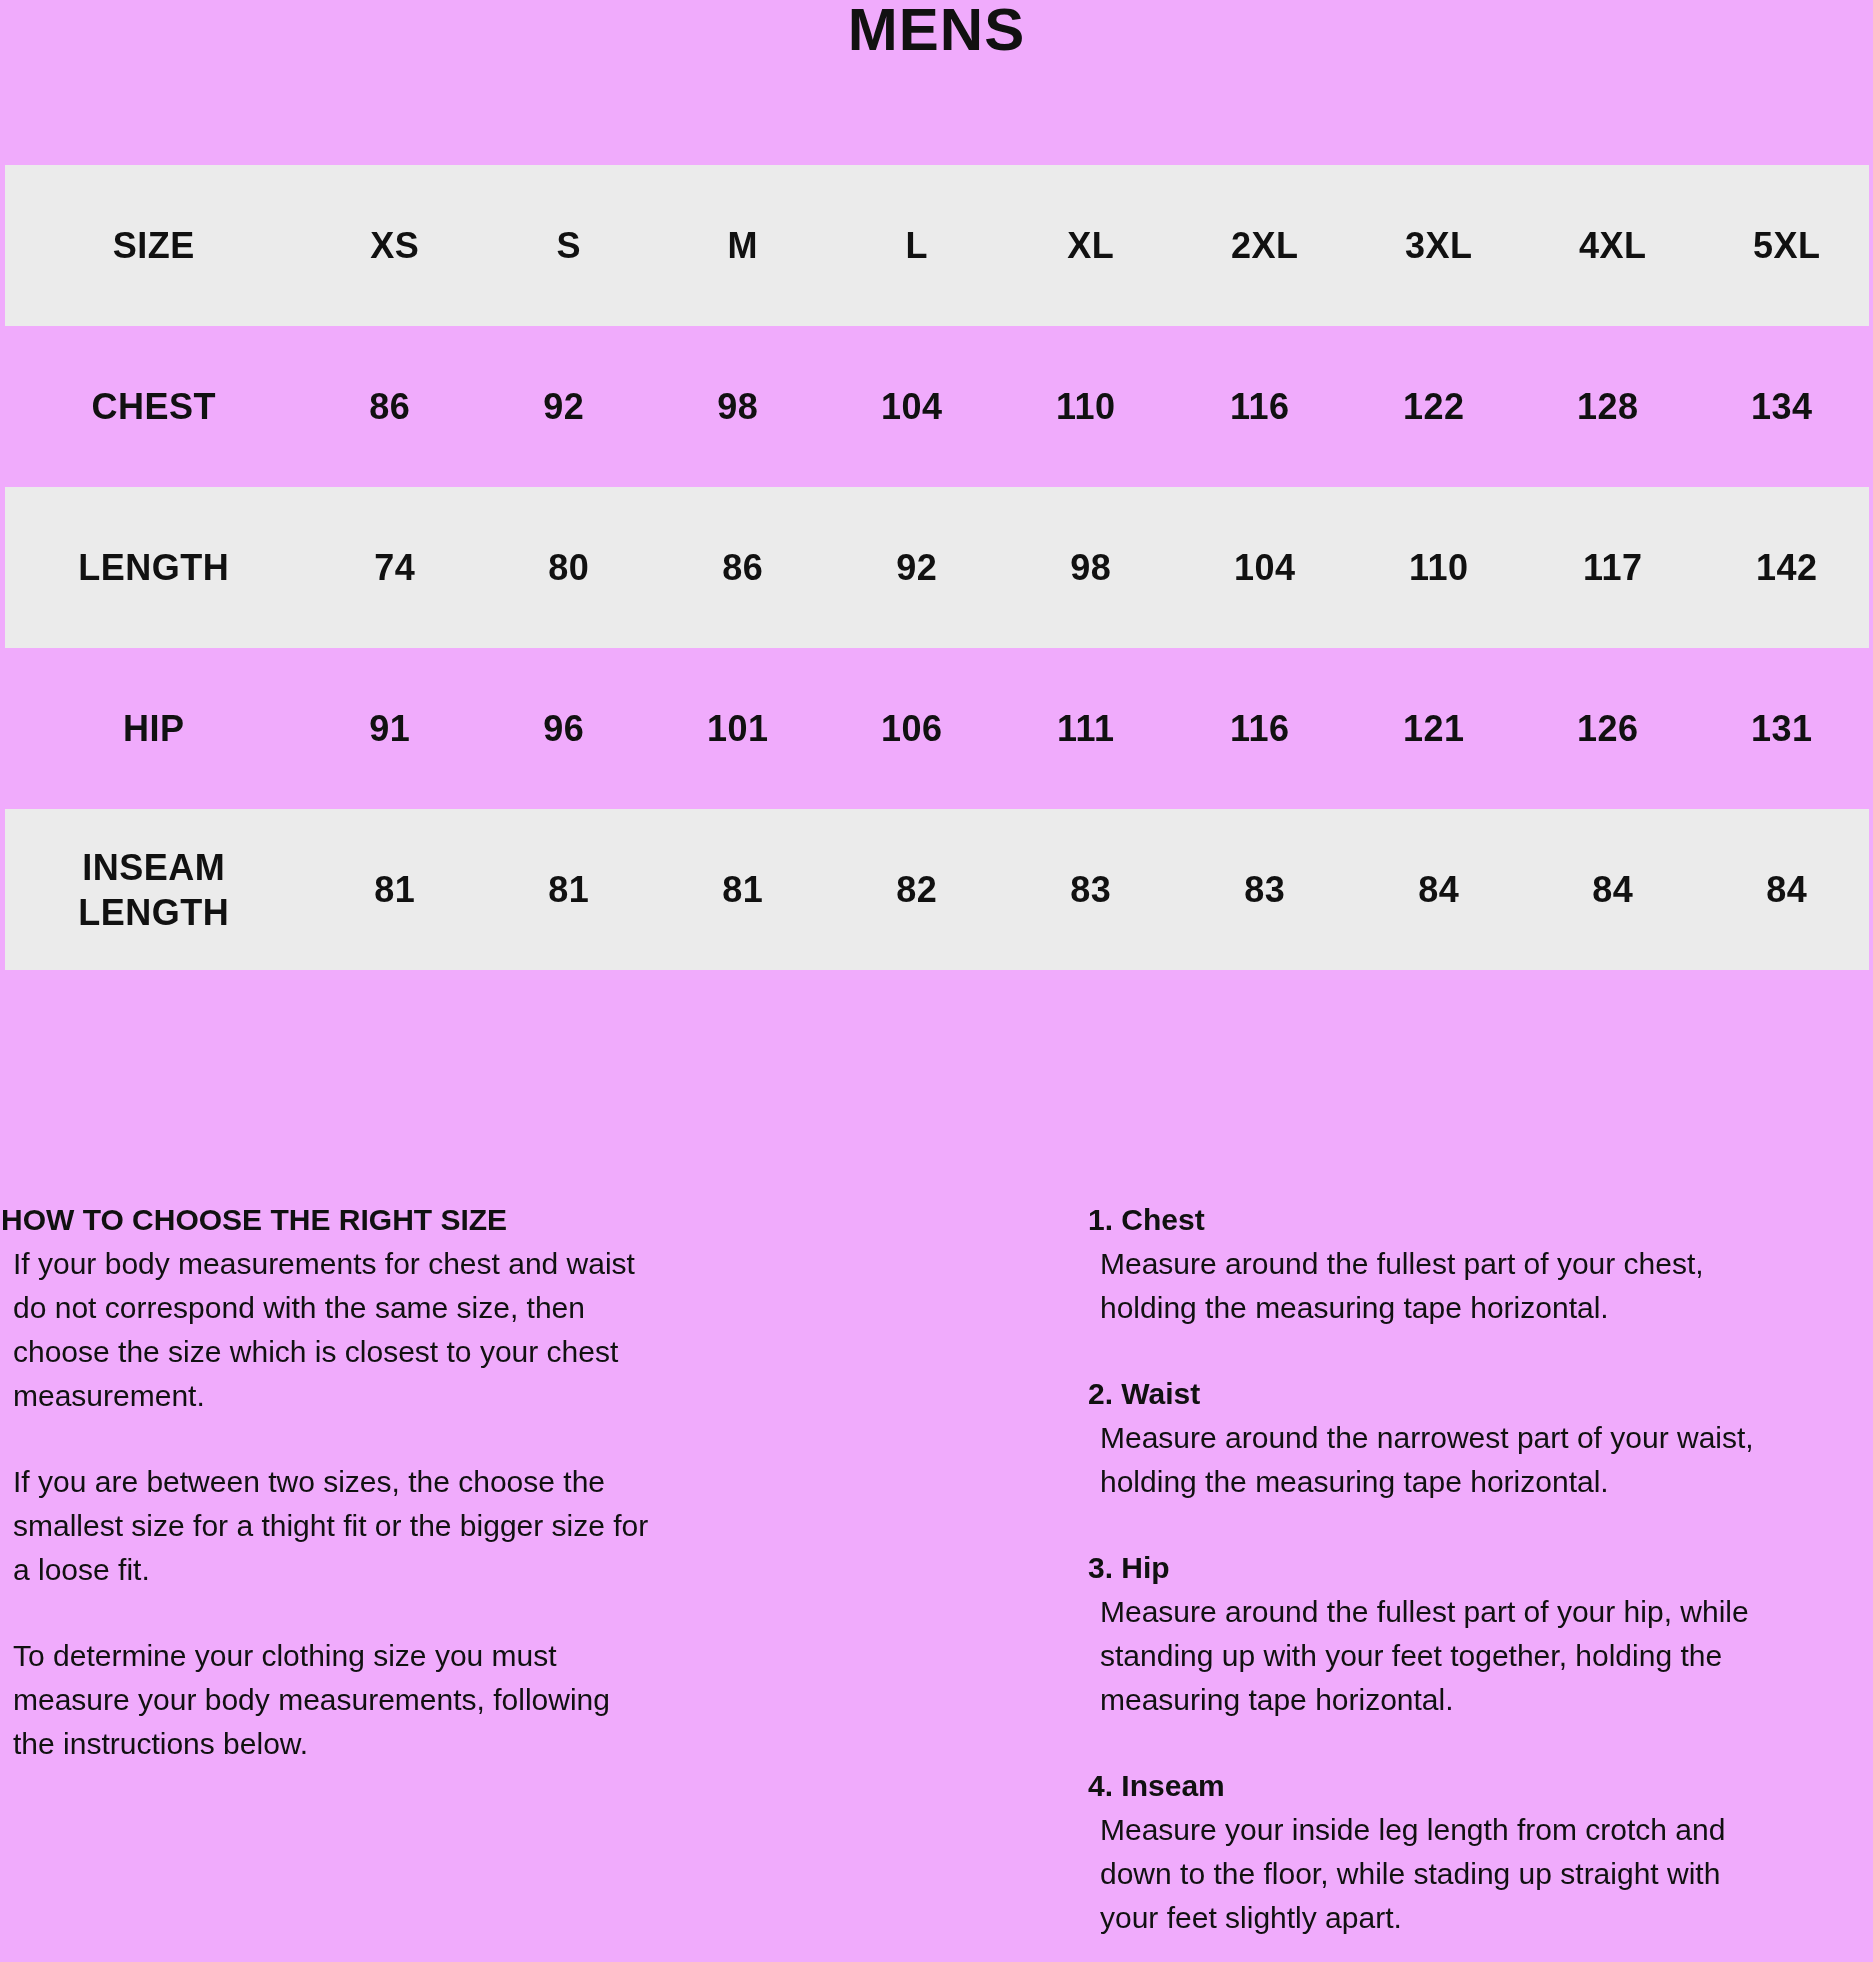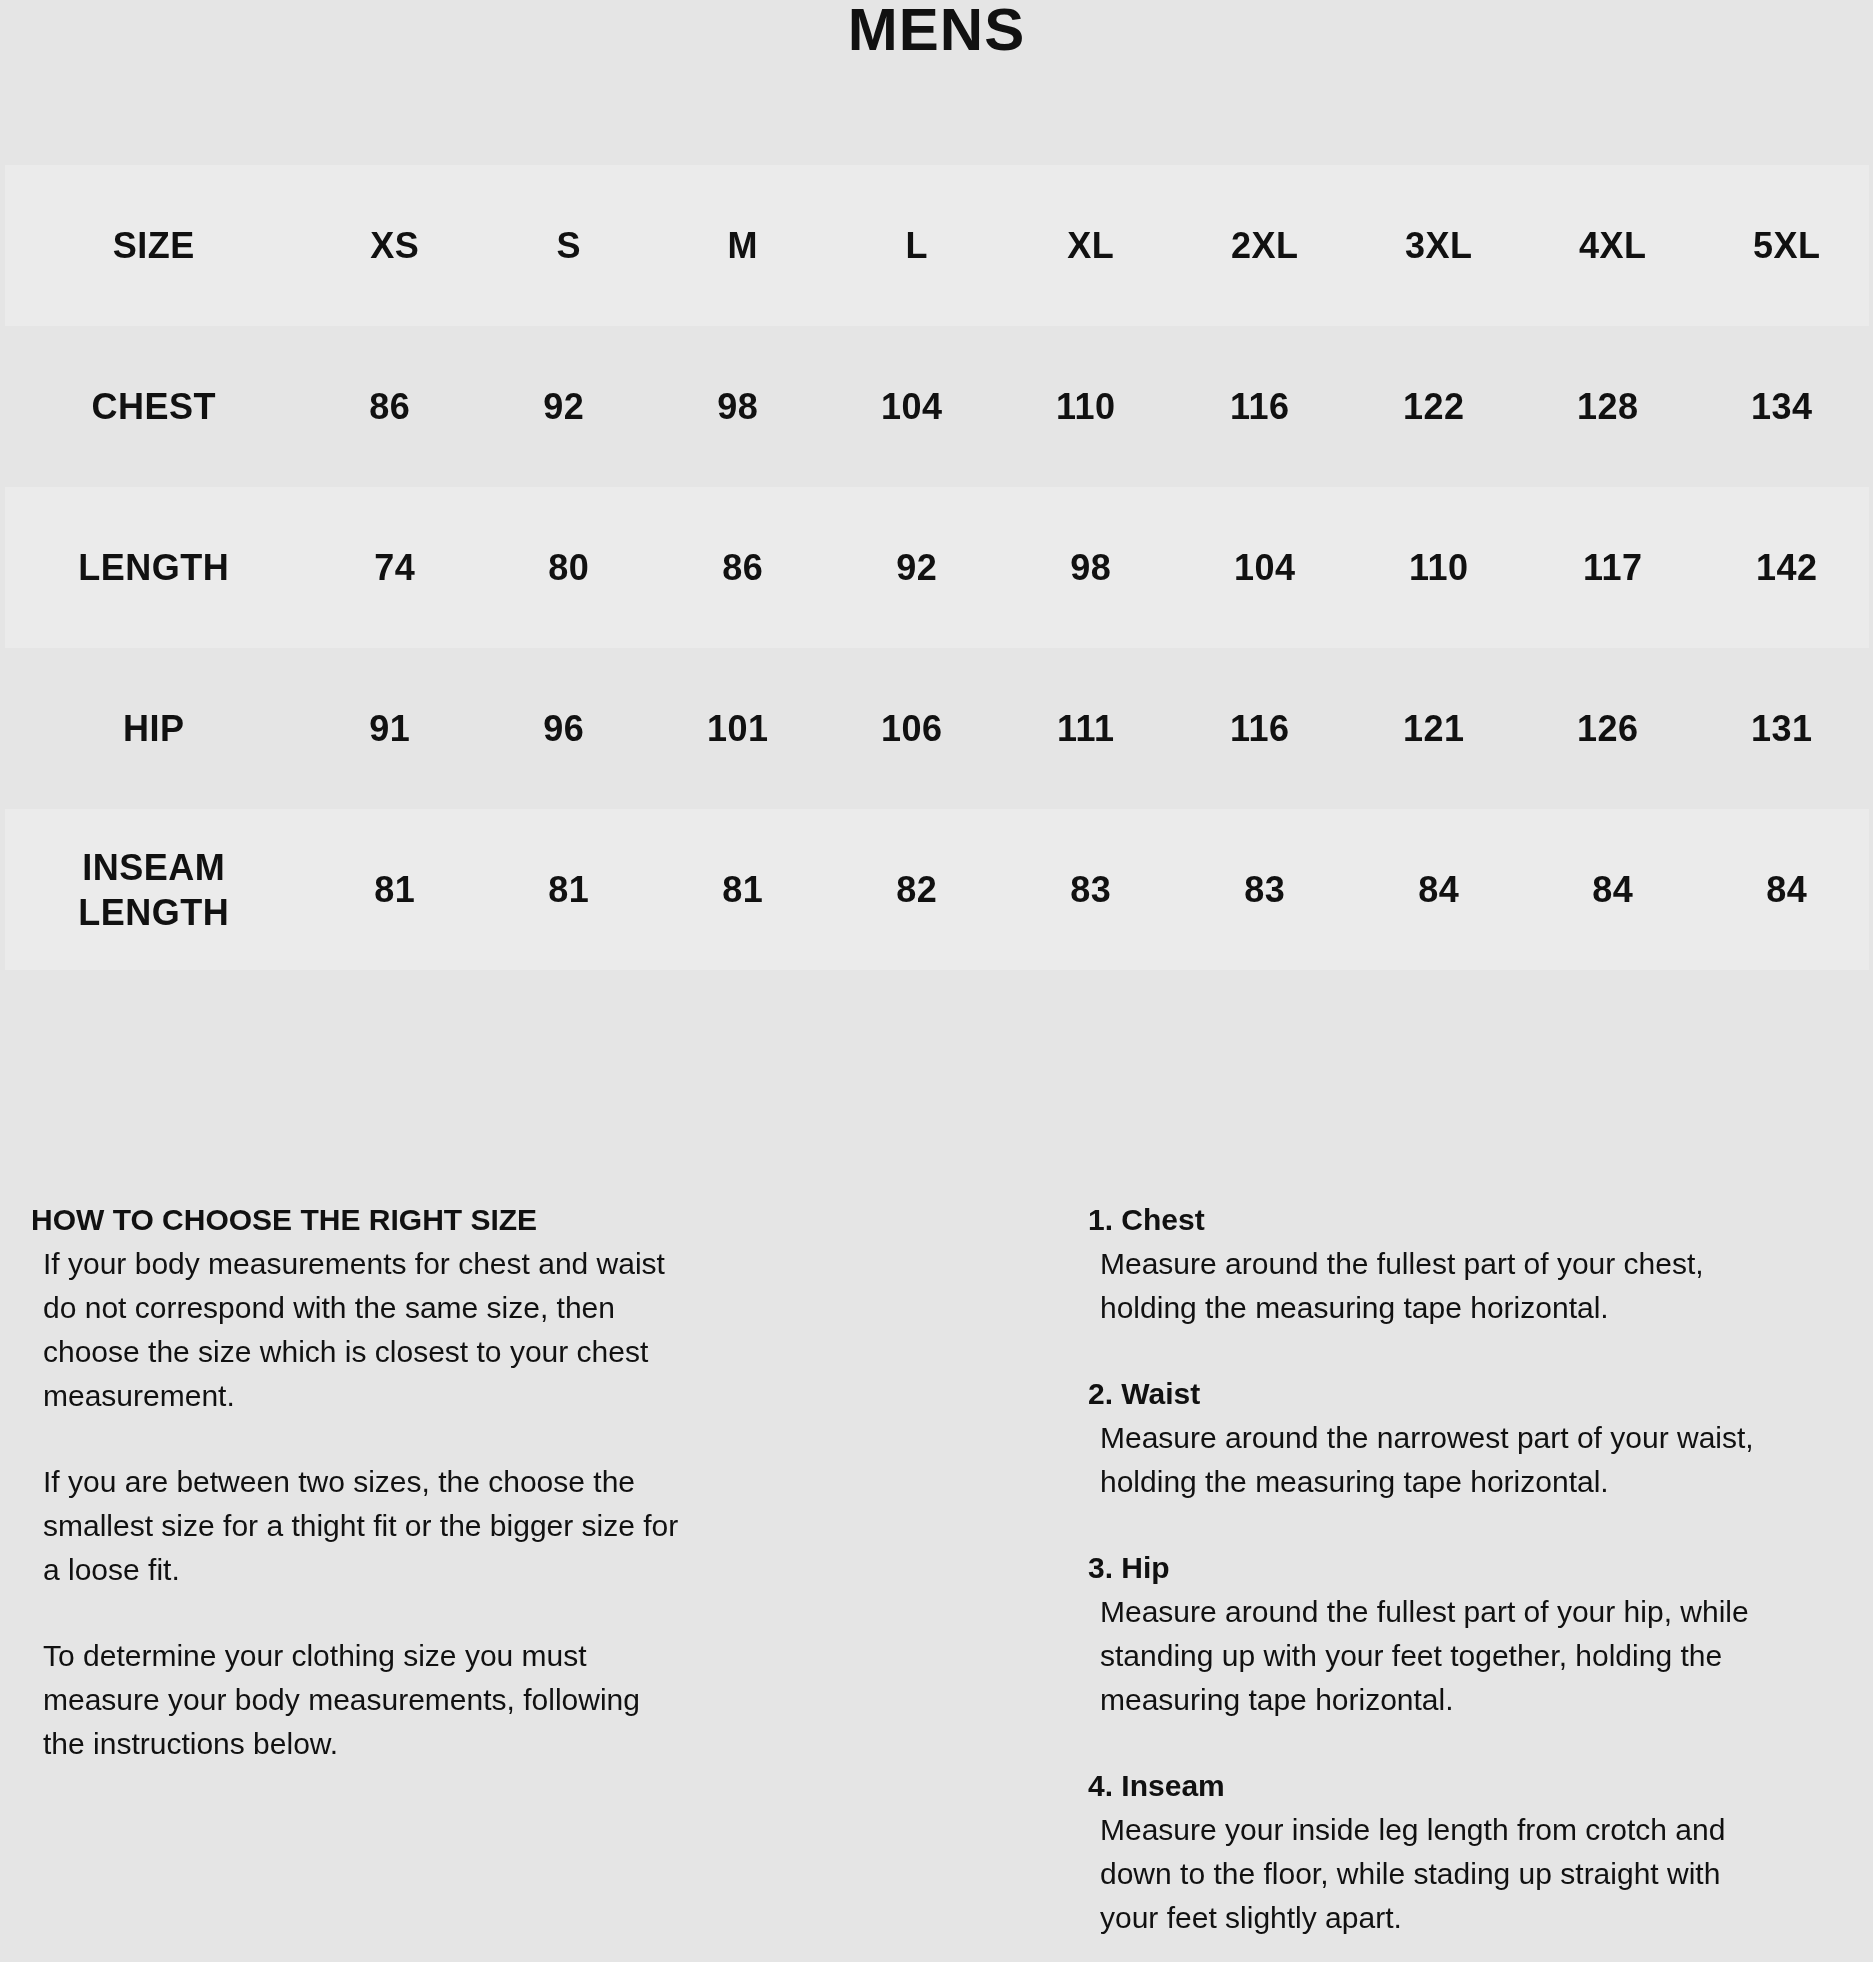--- a/index.html
+++ b/index.html
@@ -1,20 +1,20 @@
 <!DOCTYPE html>
 <html><head>
 <meta charset="utf-8">
 <style>
   html, body { margin: 0; padding: 0; background: #ffffff; }
   .page {
     position: relative;
     width: 1873px;
     height: 1963px;
-    background: #e5e5e5;
+    background: #f0abfc;
     color: #111111;
     font-family: "Liberation Sans", sans-serif;
     overflow: hidden;
   }
   .page-title {
     position: absolute;
     top: -7.7px;
     left: 0;
     width: 100%;
     text-align: center;
@@ -43,21 +43,21 @@
     letter-spacing: 0.5px;
     white-space: pre-line;
     line-height: 1.25;
   }
   .text-col {
     position: absolute;
     top: 1198px;
     font-size: 30px;
     line-height: 44px;
   }
-  .text-col.left  { left: 31px;  width: 812px; }
+  .text-col.left  { left: 1px;  width: 812px; }
   .text-col.right { left: 1088px; width: 836px; }
   .sec-heading {
     font-weight: 700;
     margin: 0;
     font-size: 30px;
     line-height: 44px;
   }
   .sec-para {
     margin: 0 0 42px 12px;
     white-space: pre-line;

